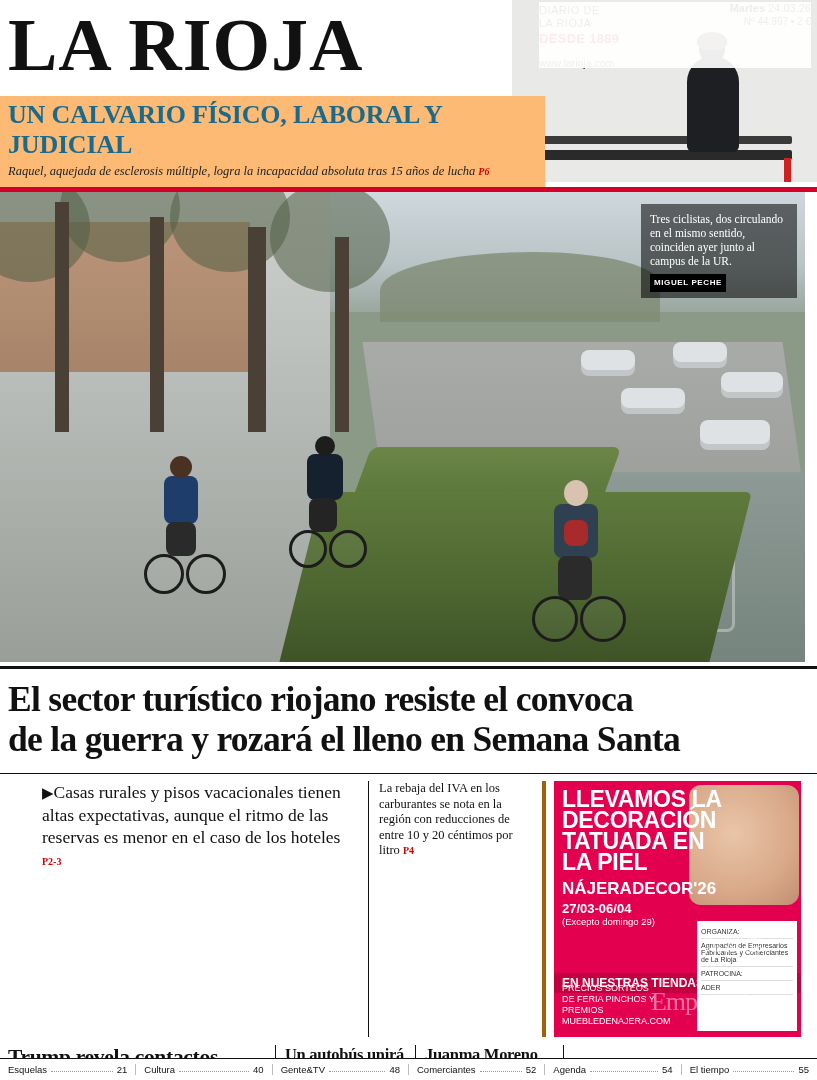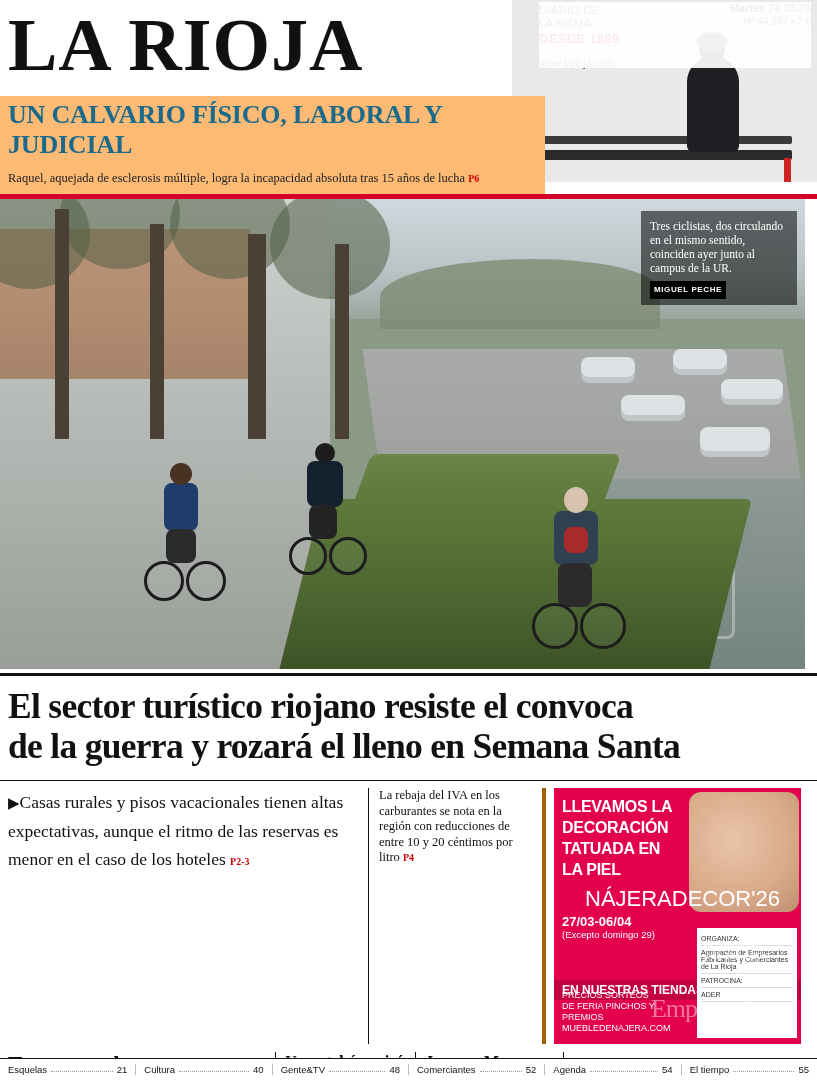--- a/index.html
+++ b/index.html
@@ -92,22 +92,23 @@
     font-weight: bold;
     font-size: 26px;
     color: #1b6a8c;
     letter-spacing: -0.2px;
     line-height: 30px;
   }
   .subhead p {
     font-family: "Liberation Serif", serif;
     font-size: 12.5px;
     color: #222;
-    margin-top: 11px;
+    margin-top: 4px;
     line-height: 15px;
+    font-style: italic;
   }
   .ref { color:#c00; font-weight: bold; font-size: 10px; }
 
   .redrule { height: 5px; background: #d4002a; width: 100%; }
 
   
   .mainphoto {
     position: relative; width: 805px; height: 470px;
     overflow: hidden;
     background: #8a9a86;
@@ -213,60 +214,60 @@
     font-weight: bold; font-size: 35.5px; line-height: 40px;
     letter-spacing: -0.7px; color:#111;
   }
   .cols {
     display: flex; gap: 0; padding: 0 8px; margin-top: 8px;
     border-top: 1px solid #111; padding-top: 7px;
   }
   .col-a { width: 360px; padding-right: 10px; }
   .col-a p {
     font-family: "Liberation Serif", serif;
-    font-size: 17.5px; line-height: 28px; color:#111;
+    font-size: 17.5px; line-height: 22px; color:#111;margin-left:34px;
   }
   .tri { color:#111; font-size: 15px; }
   .col-b {
     width: 178px; padding: 0 10px;
     border-left: 1px solid #111; border-right: 4px solid #a16207;
   }
   .col-b p {
     font-family: "Liberation Serif", serif;
     font-size: 12.5px; line-height: 15.5px; color:#111;
   }
   .col-c { width: 255px; padding-left: 8px; }
 
   
   .ad {
     position: relative; width: 247px; height: 256px;
     background: #e3004f; color:#fff; overflow:hidden;
   }
   .ad .adtitle {
     position: relative; z-index:2;
     font-family: "Liberation Sans", sans-serif; font-weight: bold;
-    font-size: 16px; line-height: 21px; padding: 8px 8px 0 8px; letter-spacing: -0.3px;
+    font-size: 23px; line-height: 21px; padding: 8px 8px 0 8px; letter-spacing: -0.3px;
   }
   .ad .tattoo {
     position:absolute; right: 2px; top: 4px; width: 110px; height: 120px;
     background: radial-gradient(circle at 40% 40%, #e9c5a8 0%, #d9a98a 60%, #c08f72 100%);
     border-radius: 12px; z-index: 1;
   }
   .ad .rose {
     position:absolute; right: 34px; top: 42px; width: 40px; height: 40px;
     background: radial-gradient(circle,#8b1a1a 0%, #5c1010 70%);
     border-radius: 50%;
   }
   .ad .heart {
     position:absolute; right: 18px; top: 28px; width: 34px; height: 34px;
     background:#6e1212; transform: rotate(45deg); border-radius: 4px;
   }
   .ad .adname {
     position:relative; z-index:2; padding: 6px 8px 0 8px;
-    font-family:"Liberation Sans",sans-serif; font-weight:normal; font-size: 22px; margin-left: 23px;
+    font-family:"Liberation Sans",sans-serif; font-weight:bold; font-size: 17px;
   }
   .ad .addates {
     position:relative; z-index:2; padding: 2px 8px 0 8px;
     font-family:"Liberation Sans",sans-serif; font-weight:bold; font-size: 13px;
   }
   .ad .adsub {
     position:relative; z-index:2; padding: 0 8px; font-size: 9.5px; line-height: 12px;
   }
   .ad .hours {
     position:absolute; right: 8px; top: 150px; width: 96px; z-index:3;

